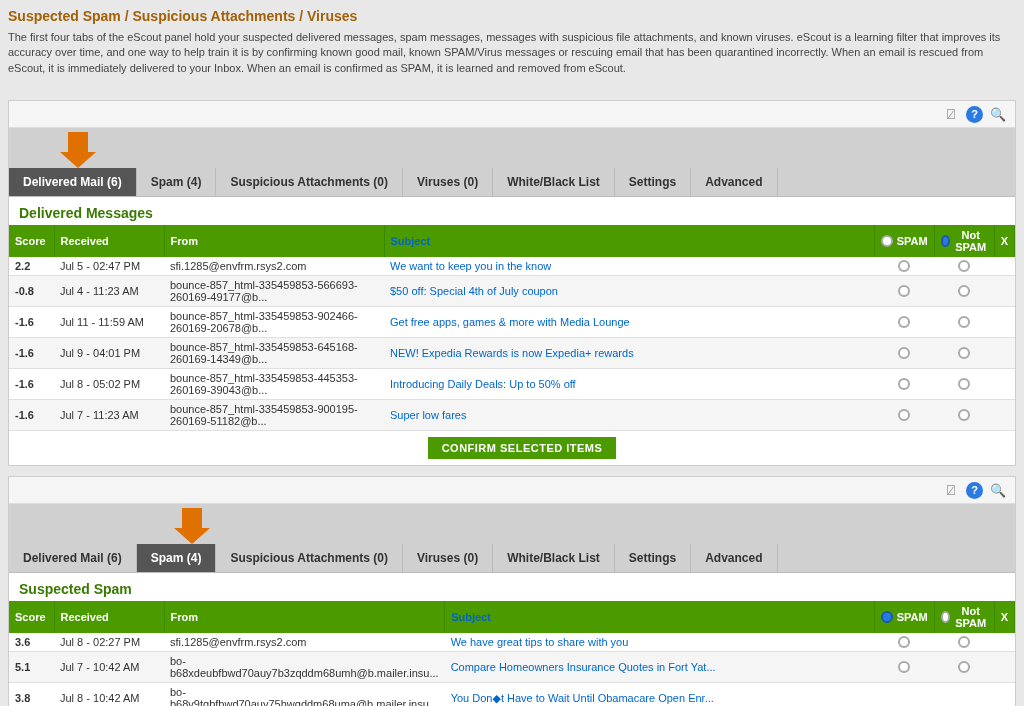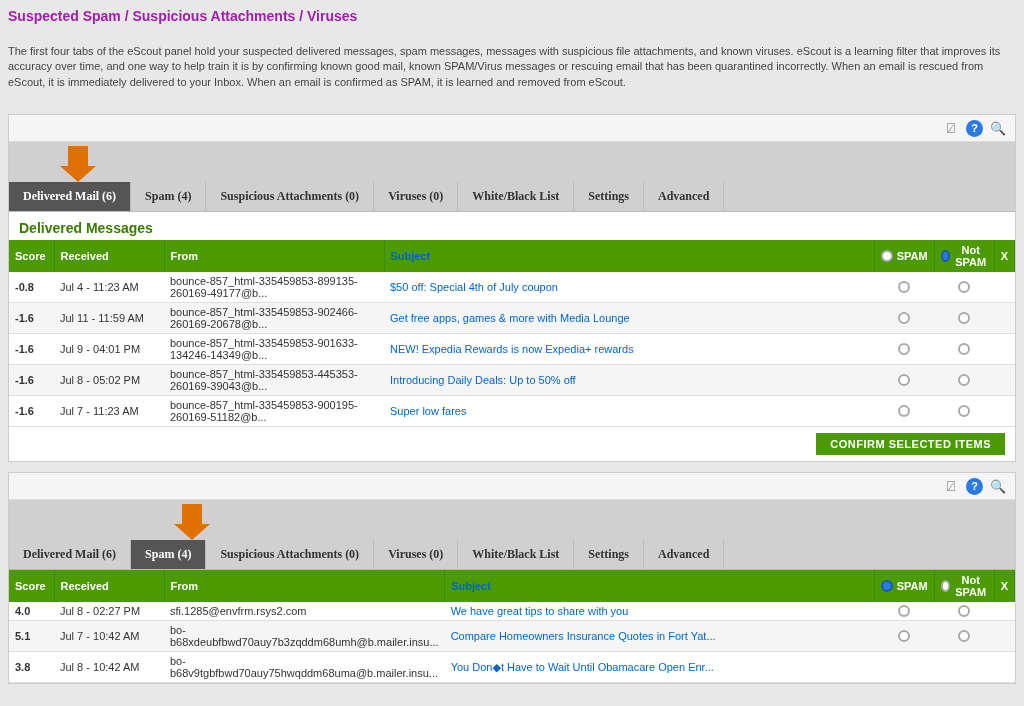--- a/index.html
+++ b/index.html
@@ -8,24 +8,24 @@
       font-size: 12px;
       background: #e8e8e8;
       color: #333;
     }
     .outer-container {
       width: 1024px;
       padding: 8px;
       background: #e8e8e8;
     }
     .page-title {
-      color: #a21caf;
+      color: #a16207;
       font-size: 14px;
       font-weight: bold;
-      margin-bottom: 20px;
+      margin-bottom: 6px;
     }
     .page-desc {
       font-size: 11px;
       color: #444;
       margin-bottom: 24px;
       line-height: 1.4;
     }
     .panel {
       background: #fff;
       border: 1px solid #ccc;
@@ -47,21 +47,20 @@
       display: flex;
       align-items: center;
       justify-content: center;
       font-size: 14px;
       color: #666;
     }
     .tab-bar {
       display: flex;
       background: #d0d0d0;
       border-bottom: 1px solid #bbb;
-      font-family: Liberation Serif, serif;
     }
     .tab {
       padding: 7px 14px;
       cursor: pointer;
       font-size: 12px;
       font-weight: bold;
       color: #333;
       background: #d0d0d0;
       border-right: 1px solid #bbb;
       white-space: nowrap;
@@ -146,21 +145,21 @@
       border: none;
       padding: 5px 14px;
       font-size: 11px;
       font-weight: bold;
       cursor: pointer;
       letter-spacing: 0.5px;
       text-transform: uppercase;
     }
     .confirm-row {
       display: flex;
-      justify-content: flex-end;
+      justify-content: center;
       padding: 6px 10px;
       margin-left: 20px;
     }
     .arrow-row {
       text-align: center;
       padding: 4px 0 2px 0;
     }
     
     .css-arrow {
       display: inline-block;
@@ -234,24 +233,41 @@
           <th class="radio-col">
             <div class="radio-header-spam">
               <span class="radio-dot-blue"></span>
               <span>Not SPAM</span>
             </div>
           </th>
           <th class="x-col">X</th>
         </tr>
       </thead>
       <tbody id="panel1-tbody">
+      <tr>
+    <td class="score-col">2.2</td>
+    <td class="received-col">Jul 5 - 02:47 PM</td>
+    <td class="from-col">sfi.1285@envfrm.rsys2.com</td>
+    <td class="subject-col">We want to keep you in the know</td>
+    <td class="radio-col">
+      <div class="radio-cell">
+                <span class="radio-dot-outline" style="cursor:pointer;"></span>
+              </div>
+    </td>
+    <td class="radio-col">
+      <div class="radio-cell">
+                <span class="radio-dot-outline" style="cursor:pointer;"></span>
+              </div>
+    </td>
+    <td class="x-col"></td>
+  </tr>
           <tr>
     <td class="score-col">-0.8</td>
     <td class="received-col">Jul 4 - 11:23 AM</td>
-    <td class="from-col">bounce-857_html-335459853-899135-260169-49177@b...</td>
+    <td class="from-col">bounce-857_html-335459853-566693-260169-49177@b...</td>
     <td class="subject-col">$50 off: Special 4th of July coupon</td>
     <td class="radio-col">
       <div class="radio-cell">
                 <span class="radio-dot-outline" style="cursor:pointer;"></span>
               </div>
     </td>
     <td class="radio-col">
       <div class="radio-cell">
                 <span class="radio-dot-outline" style="cursor:pointer;"></span>
               </div>
@@ -271,21 +287,21 @@
     <td class="radio-col">
       <div class="radio-cell">
                 <span class="radio-dot-outline" style="cursor:pointer;"></span>
               </div>
     </td>
     <td class="x-col"></td>
   </tr>
           <tr>
     <td class="score-col">-1.6</td>
     <td class="received-col">Jul 9 - 04:01 PM</td>
-    <td class="from-col">bounce-857_html-335459853-901633-134246-14349@b...</td>
+    <td class="from-col">bounce-857_html-335459853-645168-260169-14349@b...</td>
     <td class="subject-col">NEW! Expedia Rewards is now Expedia+ rewards</td>
     <td class="radio-col">
       <div class="radio-cell">
                 <span class="radio-dot-outline" style="cursor:pointer;"></span>
               </div>
     </td>
     <td class="radio-col">
       <div class="radio-cell">
                 <span class="radio-dot-outline" style="cursor:pointer;"></span>
               </div>
@@ -354,20 +370,21 @@
     <div class="tab-bar">
       <div class="tab">Delivered Mail (6)</div>
       <div class="tab active">Spam (4)</div>
       <div class="tab">Suspicious Attachments (0)</div>
       <div class="tab">Viruses (0)</div>
       <div class="tab">White/Black List</div>
       <div class="tab">Settings</div>
       <div class="tab">Advanced</div>
     </div>
 
+    <div class="section-title">Suspected Spam</div>
 
     <table class="data-table">
       <thead>
         <tr>
           <th class="score-col">Score</th>
           <th class="received-col">Received</th>
           <th class="from-col">From</th>
           <th class="subject-col">Subject</th>
           <th class="radio-col">
             <div class="radio-header-spam">
@@ -379,21 +396,21 @@
             <div class="radio-header-spam">
               <span class="radio-dot-outline"></span>
               <span>Not SPAM</span>
             </div>
           </th>
           <th class="x-col">X</th>
         </tr>
       </thead>
       <tbody id="panel2-tbody">
           <tr>
-    <td class="score-col">4.0</td>
+    <td class="score-col">3.6</td>
     <td class="received-col">Jul 8 - 02:27 PM</td>
     <td class="from-col">sfi.1285@envfrm.rsys2.com</td>
     <td class="subject-col">We have great tips to share with you</td>
     <td class="radio-col">
       <div class="radio-cell">
                 <span class="radio-dot-outline" style="cursor:pointer;"></span>
               </div>
     </td>
     <td class="radio-col">
       <div class="radio-cell">

